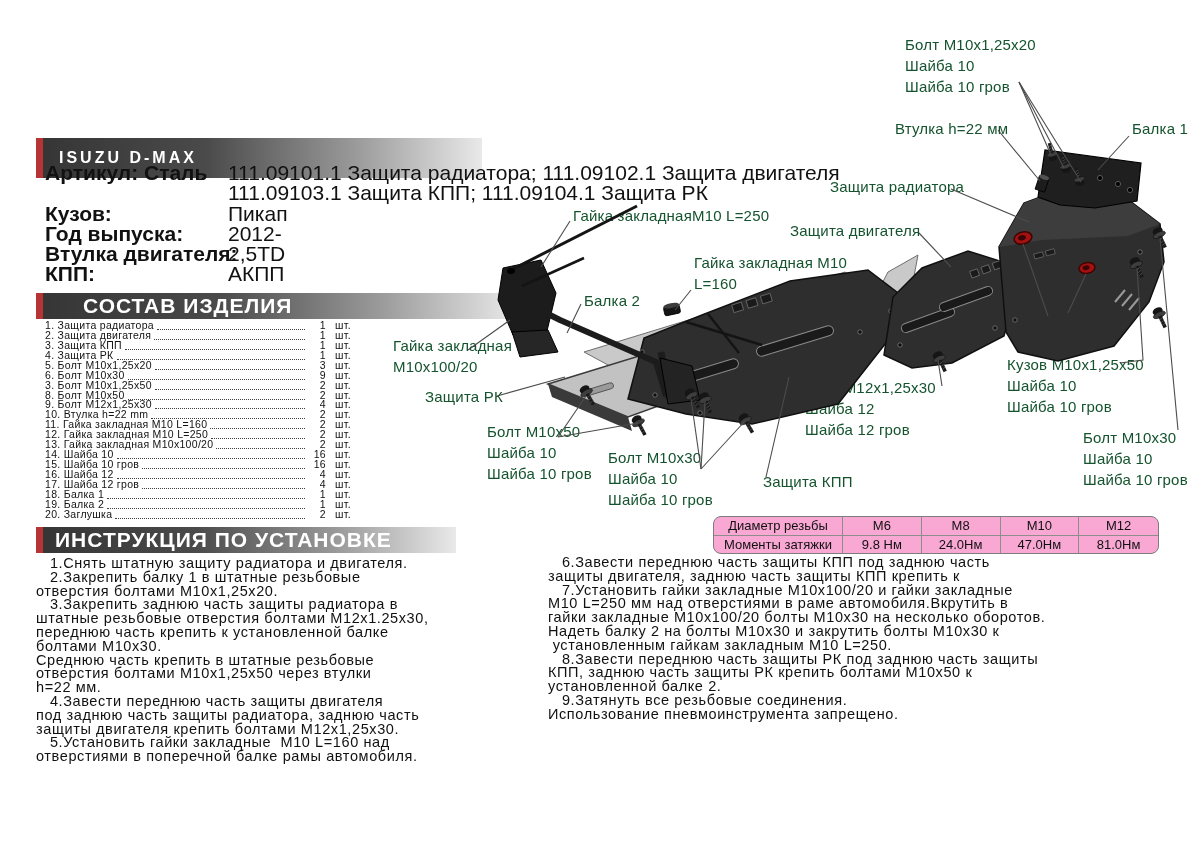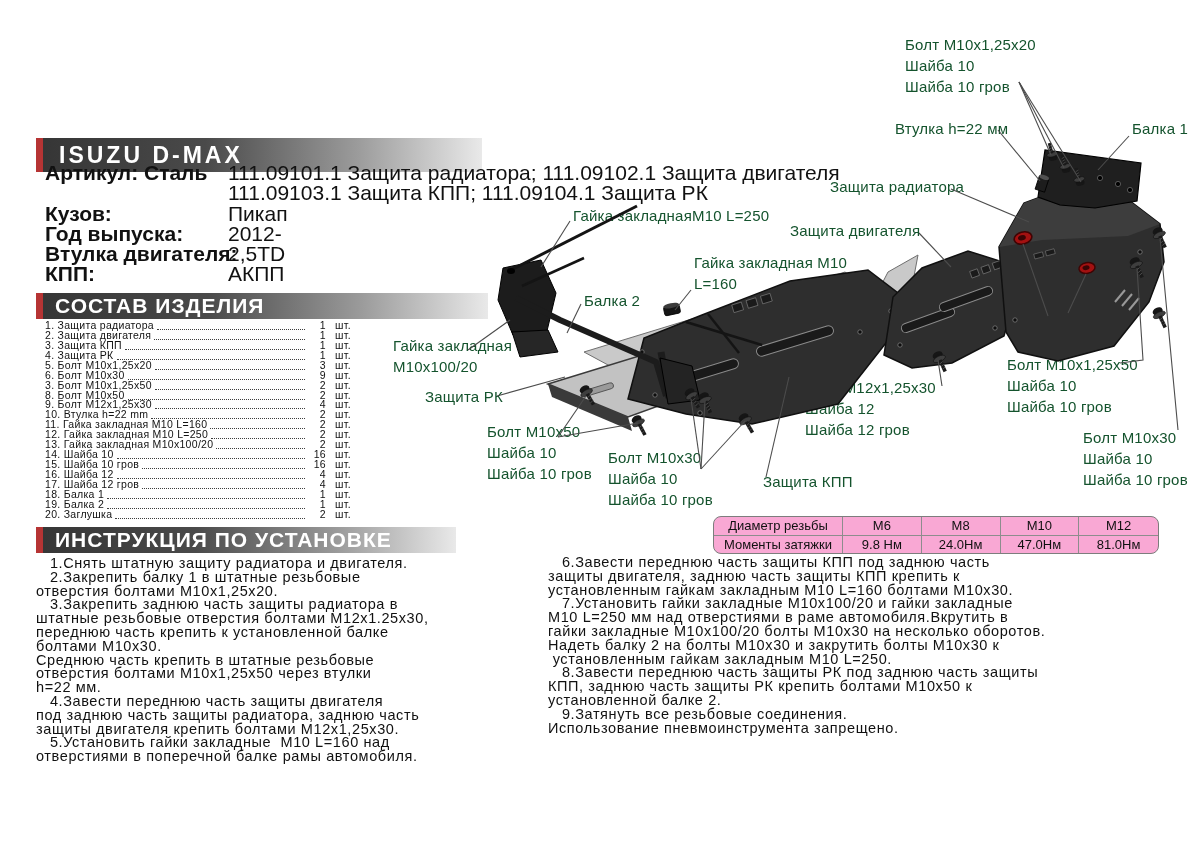--- a/index.html
+++ b/index.html
@@ -5,23 +5,23 @@
   html,body{margin:0;padding:0;}
   body{width:1200px;height:848px;position:relative;background:#ffffff;
        font-family:"Liberation Sans", sans-serif;color:#111;overflow:hidden;}
 
   
   .secbar{position:absolute;height:26px;color:#fff;font-weight:bold;
           display:flex;align-items:center;
           background:linear-gradient(90deg,#353535 0%,#4a4a4a 38%,#9b9b9b 72%,#e9e9e9 100%);}
   .secbar .stripe{position:absolute;left:0;top:0;width:7px;height:100%;background:#b63434;}
   .secbar .bartext{padding-left:19px;letter-spacing:1px;white-space:nowrap;}
-  #bar-brand{left:36px;top:138px;width:446px;height:34px;font-size:23px;}
+  #bar-brand{left:36px;top:138px;width:446px;height:40px;font-size:16px;}
   #bar-brand .bartext{letter-spacing:3px;padding-left:23px;}
-  #bar-parts{left:36px;top:293px;width:452px;font-size:21px;}
+  #bar-parts{left:36px;top:293px;width:452px;font-size:21px;padding-left:28px;}
   #bar-instr{left:36px;top:527px;width:420px;font-size:21px;}
 
   
   .spec{position:absolute;font-size:21px;white-space:nowrap;}
   .spec.b{font-weight:bold;}
 
   
   #parts-list{position:absolute;left:45px;top:321px;width:316px;
               font-size:10.5px;letter-spacing:0.3px;}
   .prow{display:flex;align-items:flex-end;height:9.95px;line-height:9.95px;white-space:nowrap;}
@@ -220,21 +220,20 @@
     <div class="line">h=22 мм.</div>
     <div class="line">   4.Завести переднюю часть защиты двигателя</div>
     <div class="line">под заднюю часть защиты радиатора, заднюю часть</div>
     <div class="line">защиты двигателя крепить болтами M12x1,25x30.</div>
     <div class="line">   5.Установить гайки закладные  M10 L=160 над</div>
     <div class="line">отверстиями в поперечной балке рамы автомобиля.</div>
   </div>
 <div class="instrcol" id="instr-right">
     <div class="line">   6.Завести переднюю часть защиты КПП под заднюю часть</div>
     <div class="line">защиты двигателя, заднюю часть защиты КПП крепить к</div>
-    <div class="line">установленным гайкам закладным M10 L=160 болтами M10x30.</div>
     <div class="line">   7.Установить гайки закладные M10x100/20 и гайки закладные</div>
     <div class="line">M10 L=250 мм над отверстиями в раме автомобиля.Вкрутить в</div>
     <div class="line">гайки закладные M10x100/20 болты M10x30 на несколько оборотов.</div>
     <div class="line">Надеть балку 2 на болты M10x30 и закрутить болты M10x30 к</div>
     <div class="line"> установленным гайкам закладным M10 L=250.</div>
     <div class="line">   8.Завести переднюю часть защиты РК под заднюю часть защиты</div>
     <div class="line">КПП, заднюю часть защиты РК крепить болтами M10x50 к</div>
     <div class="line">установленной балке 2.</div>
     <div class="line">   9.Затянуть все резьбовые соединения.</div>
     <div class="line">Использование пневмоинструмента запрещено.</div>
@@ -299,21 +298,21 @@
   </div>
 <div class="dlabel" style="left:763px;top:471px">
     <div class="line">Защита КПП</div>
   </div>
 <div class="dlabel" style="left:805px;top:377px">
     <div class="line">Болт M12x1,25x30</div>
     <div class="line">Шайба 12</div>
     <div class="line">Шайба 12 гров</div>
   </div>
 <div class="dlabel" style="left:1007px;top:354px">
-    <div class="line">Болт M10x1,25x50</div>
+    <div class="line">Кузов M10x1,25x50</div>
     <div class="line">Шайба 10</div>
     <div class="line">Шайба 10 гров</div>
   </div>
 <div class="dlabel" style="left:1083px;top:427px">
     <div class="line">Болт M10x30</div>
     <div class="line">Шайба 10</div>
     <div class="line">Шайба 10 гров</div>
   </div>
 <div class="dlabel" style="left:1048px;top:308px">
     <div class="line">Заглушка</div>

